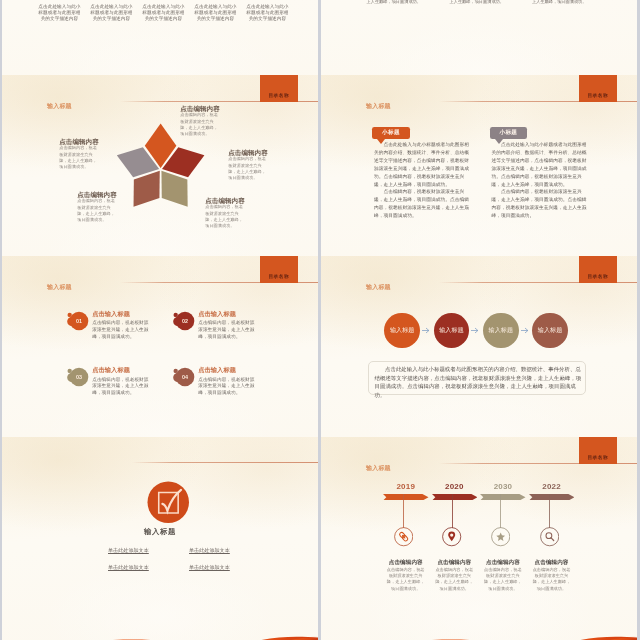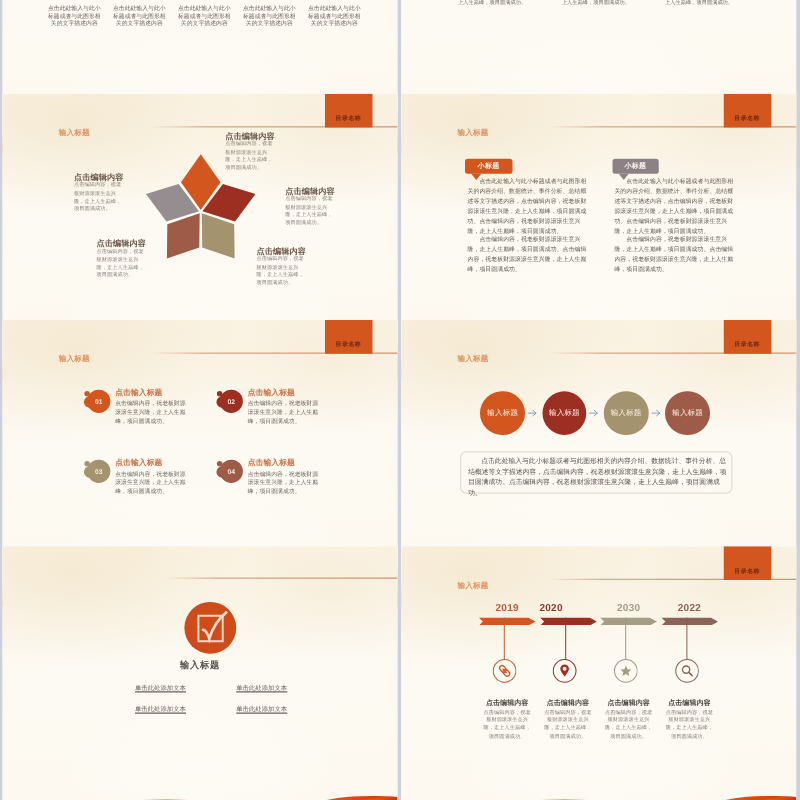--- a/index.html
+++ b/index.html
@@ -622,21 +622,21 @@
       <div class="paper"></div>
       <div class="hline" style="left:118.0px;top:26.0px;width:198.0px"></div>
       <div class="tagbox" style="left:258px;top:0;width:37.5px;height:27px">
         <span>目录名称</span>
       </div>
       <div class="title" style="left:45.0px;top:27.2px">输入标题</div>
       <div style="position:absolute;left:62.0px;top:45.2px;width:45.5px;text-align:center;font-size:8.0px;font-weight:bold;color:#b95e3d;letter-spacing:.2px">2019</div>
       <svg style="position:absolute;left:62.0px;top:56.6px;width:45.5px;height:6.6px" viewBox="0 0 45.5 6.6" preserveAspectRatio="none">
         <path d="M0,0 L39.4,0 L45.5,3.3 L39.4,6.6 L0,6.6 L3.3,3.3 Z" fill="#d4561f"></path>
       </svg>
-      <div style="position:absolute;left:110.6px;top:45.2px;width:45.5px;font-size:8.0px;font-weight:bold;color:#8a3b31;letter-spacing:.2px">2020</div>
+      <div style="position:absolute;left:110.6px;top:45.2px;width:45.5px;text-align:center;font-size:8.0px;font-weight:bold;color:#8a3b31;letter-spacing:.2px">2020</div>
       <svg style="position:absolute;left:110.6px;top:56.6px;width:45.5px;height:6.6px" viewBox="0 0 45.5 6.6" preserveAspectRatio="none">
         <path d="M0,0 L39.4,0 L45.5,3.3 L39.4,6.6 L0,6.6 L3.3,3.3 Z" fill="#9c2f22"></path>
       </svg>
       <div style="position:absolute;left:159.2px;top:45.2px;width:45.5px;text-align:center;font-size:8.0px;font-weight:bold;color:#a39a85;letter-spacing:.2px">2030</div>
       <svg style="position:absolute;left:159.2px;top:56.6px;width:45.5px;height:6.6px" viewBox="0 0 45.5 6.6" preserveAspectRatio="none">
         <path d="M0,0 L39.4,0 L45.5,3.3 L39.4,6.6 L0,6.6 L3.3,3.3 Z" fill="#a79d84"></path>
       </svg>
       <div style="position:absolute;left:207.8px;top:45.2px;width:45.5px;text-align:center;font-size:8.0px;font-weight:bold;color:#8a6358;letter-spacing:.2px">2022</div>
       <svg style="position:absolute;left:207.8px;top:56.6px;width:45.5px;height:6.6px" viewBox="0 0 45.5 6.6" preserveAspectRatio="none">
         <path d="M0,0 L39.4,0 L45.5,3.3 L39.4,6.6 L0,6.6 L3.3,3.3 Z" fill="#8d6257"></path>

